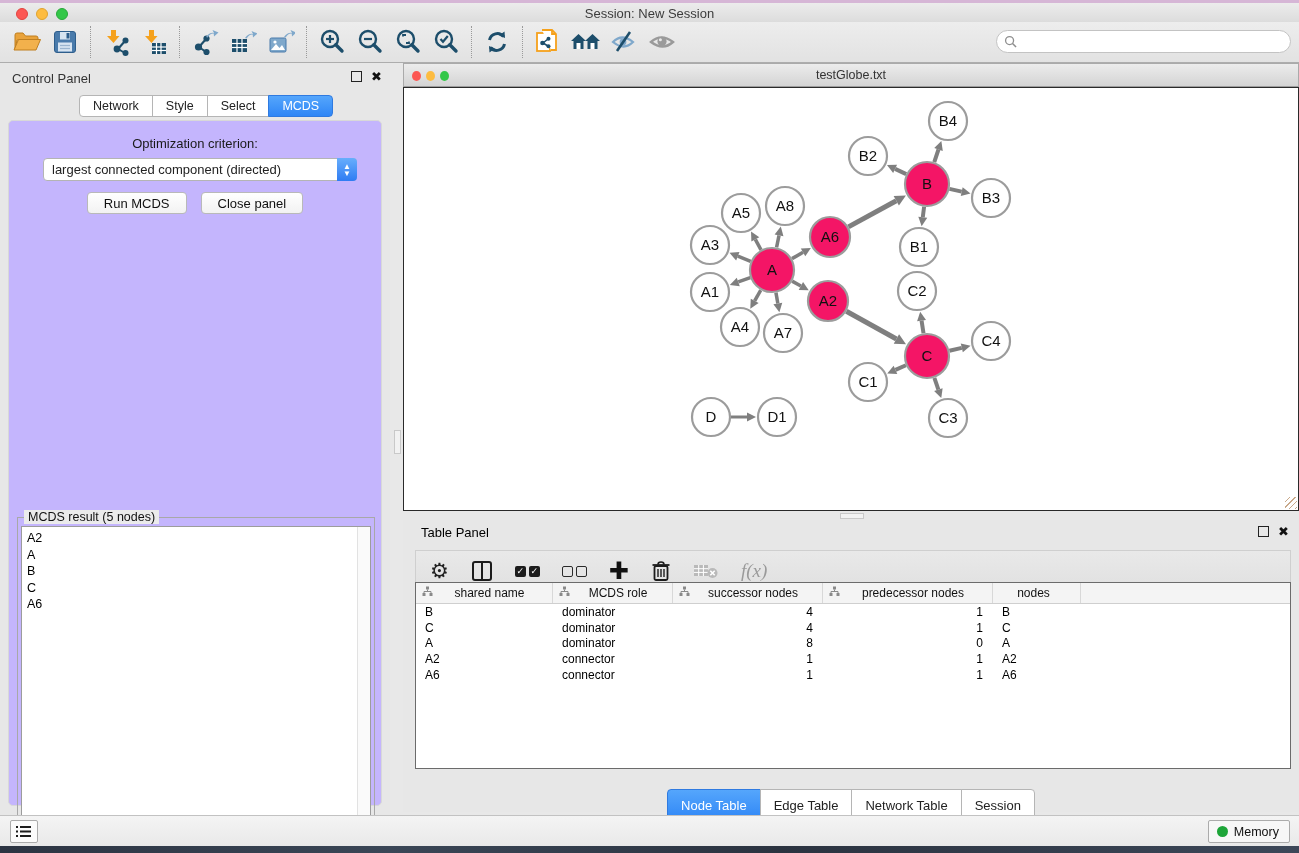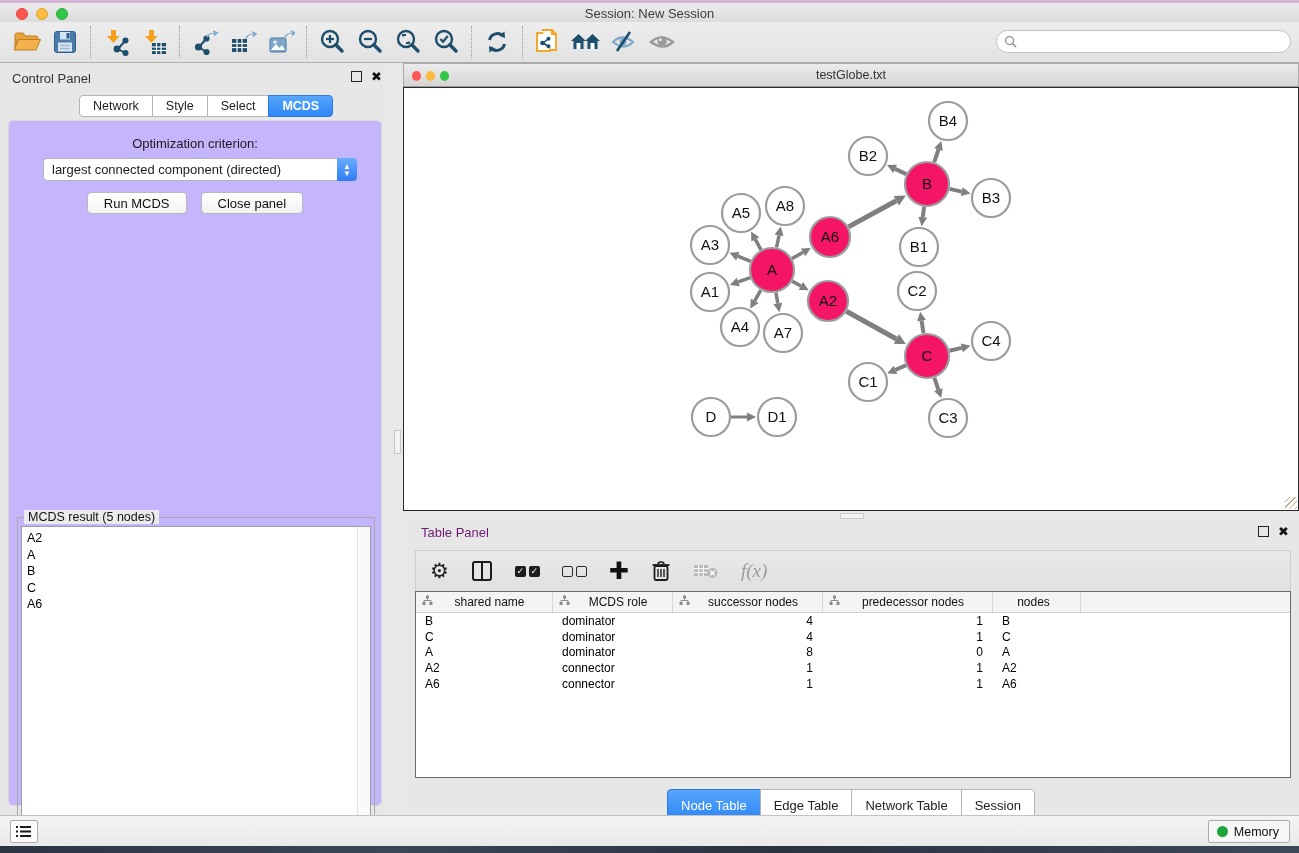--- a/index.html
+++ b/index.html
@@ -29,21 +29,21 @@
   .control-panel { position:absolute; left:0; top:63px; width:390px; height:752px; background:#e7e7e7; }
   .panel-head { position:absolute; left:12px; top:8px; font-size:13px; color:#333; }
   .panel-btns { position:absolute; right:8px; top:8px; display:flex; gap:9px; align-items:center; }
   .float-icon { width:11px; height:11px; border:1.5px solid #222; display:inline-block; }
   .close-icon { font-size:13px; font-weight:bold; color:#111; line-height:11px; }
 
   .cp-tabs { position:absolute; left:79px; top:32px; display:flex; }
   .cp-tab { height:22px; padding:0 13px; font-size:12.5px; display:flex; align-items:center;
     background:#fff; border:1px solid #b5b5b5; margin-left:-1px; color:#222; }
   .cp-tab:first-child { border-radius:4px 0 0 4px; margin-left:0; }
-  .cp-tab:last-child { border-radius:0 4px 4px 0;font-weight:bold; }
+  .cp-tab:last-child { border-radius:0 4px 4px 0; }
   .cp-tab.active { background:linear-gradient(#55a6fc,#2f86f6); border-color:#2f7ae0; color:#fff; }
 
   .cp-body { position:absolute; left:8px; top:57px; width:374px; height:686px;
     background:#c4b5fd; border:1px solid #d8d8d8; border-radius:5px; }
   .opt-label { position:absolute; left:0; right:0; top:15px; text-align:center; font-size:13px; color:#1a1a1a; }
   .dropdown { position:absolute; left:34px; top:37px; width:314px; height:23px; background:#fff;
     border:1px solid #b4b4b4; border-radius:4px; display:flex; align-items:center; font-size:13px; }
   .dropdown .dd-text { flex:1; padding-left:8px; white-space:nowrap; overflow:hidden; }
   .dd-stepper { width:20px; height:23px; margin-right:-1px; border-radius:0 4px 4px 0;
     background:linear-gradient(#68aefc,#2f7cf3); display:flex; flex-direction:column; align-items:center; justify-content:center; color:#fff; }
@@ -68,34 +68,34 @@
   .ntl.y { left:22px; background:#fdbc40; }
   .ntl.g { left:36px; background:#33c748; }
   .net-canvas { position:absolute; left:0; top:24px; width:896px; height:424px; background:#fff; border:1px solid #2a2a2a; }
   .resize-grip { position:absolute; right:1px; bottom:1px; width:12px; height:12px;
     background:repeating-linear-gradient(135deg, transparent 0 3px, #c9a98a 3px 4px); }
   .divider-v { position:absolute; left:394px; top:430px; width:7px; height:24px; background:#f2f2f2; border:1px solid #c9c9c9; }
   .divider-h { position:absolute; left:840px; top:513px; width:24px; height:6px; background:#f2f2f2; border:1px solid #c9c9c9; }
 
   
   .table-panel { position:absolute; left:403px; top:520px; width:896px; height:292px; background:#e7e7e7; }
-  .tp-head { position:absolute; left:18px; top:5px; font-size:13px; color:#701a75; }
+  .tp-head { position:absolute; left:18px; top:5px; font-size:13px; color:#000000; }
   .tp-btns { position:absolute; right:10px; top:6px; display:flex; gap:9px; align-items:center; }
   .tp-toolbar { position:absolute; left:12px; top:30px; width:876px; height:42px;
     background:linear-gradient(#e9e9e9,#e0e0e0); border:1px solid #cfcfcf; display:flex; align-items:center; padding-left:14px; gap:22px; }
   .tp-tool { display:flex; align-items:center; justify-content:center; height:30px; }
   .gear { font-size:21px; color:#222; }
   .fx { font-size:19px; color:#9a9a9a; font-family:"Liberation Serif","DejaVu Serif",serif; font-style:italic; }
   .chk-pair { display:flex; gap:3px; }
   .chk { width:11px; height:11px; border-radius:2px; }
   .chk.filled { background:#1c1c1c; color:#fff; font-size:9px; line-height:11px; text-align:center; }
   .chk.empty { border:1.6px solid #2a2a2a; background:transparent; }
   .plus { font-size:24px; font-weight:bold; color:#111; line-height:20px; }
 
-  .data-table { position:absolute; left:12px; top:71px; width:876px; height:187px; background:#fff; border:1px solid #6b6b6b; }
+  .data-table { position:absolute; left:12px; top:62px; width:876px; height:187px; background:#fff; border:1px solid #6b6b6b; }
   .dt-header { display:flex; height:21px; background:#f4f4f4; border-bottom:1px solid #cfcfcf; }
   .dt-hcell { display:flex; align-items:center; border-right:1px solid #d8d8d8; font-size:12px; color:#111; position:relative; }
   .dt-hcell .hlabel { flex:1; text-align:center; padding-right:6px; }
   .dt-hcell .hicon { margin-left:6px; }
   .dt-body { font-size:12px; color:#000; }
   .dt-row { display:flex; height:15.8px; align-items:center; }
   .dt-cell { overflow:hidden; white-space:nowrap; }
 
   .tp-tabs { position:absolute; left:0; right:0; top:269px; display:flex; justify-content:center; }
   .tp-tab { height:32px; padding:0 13px; font-size:13px; display:flex; align-items:center;

